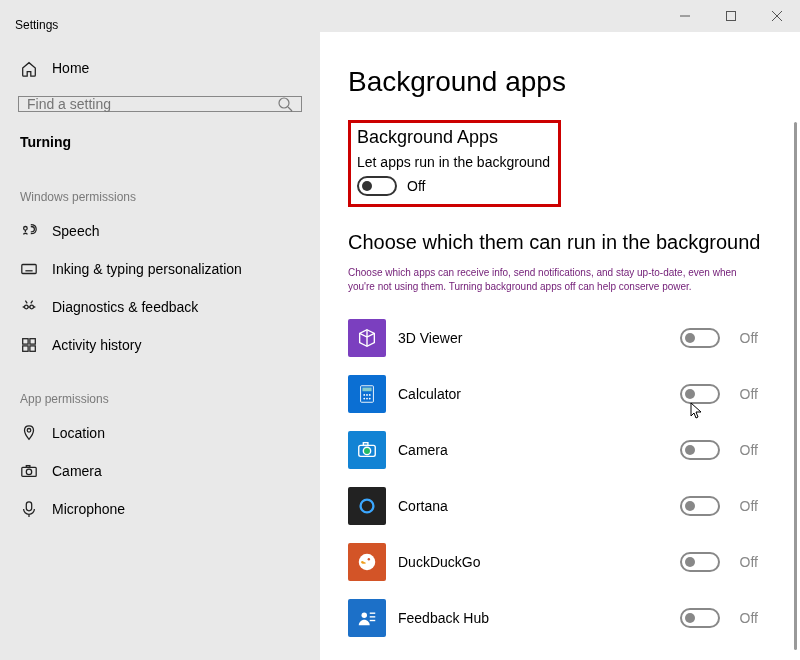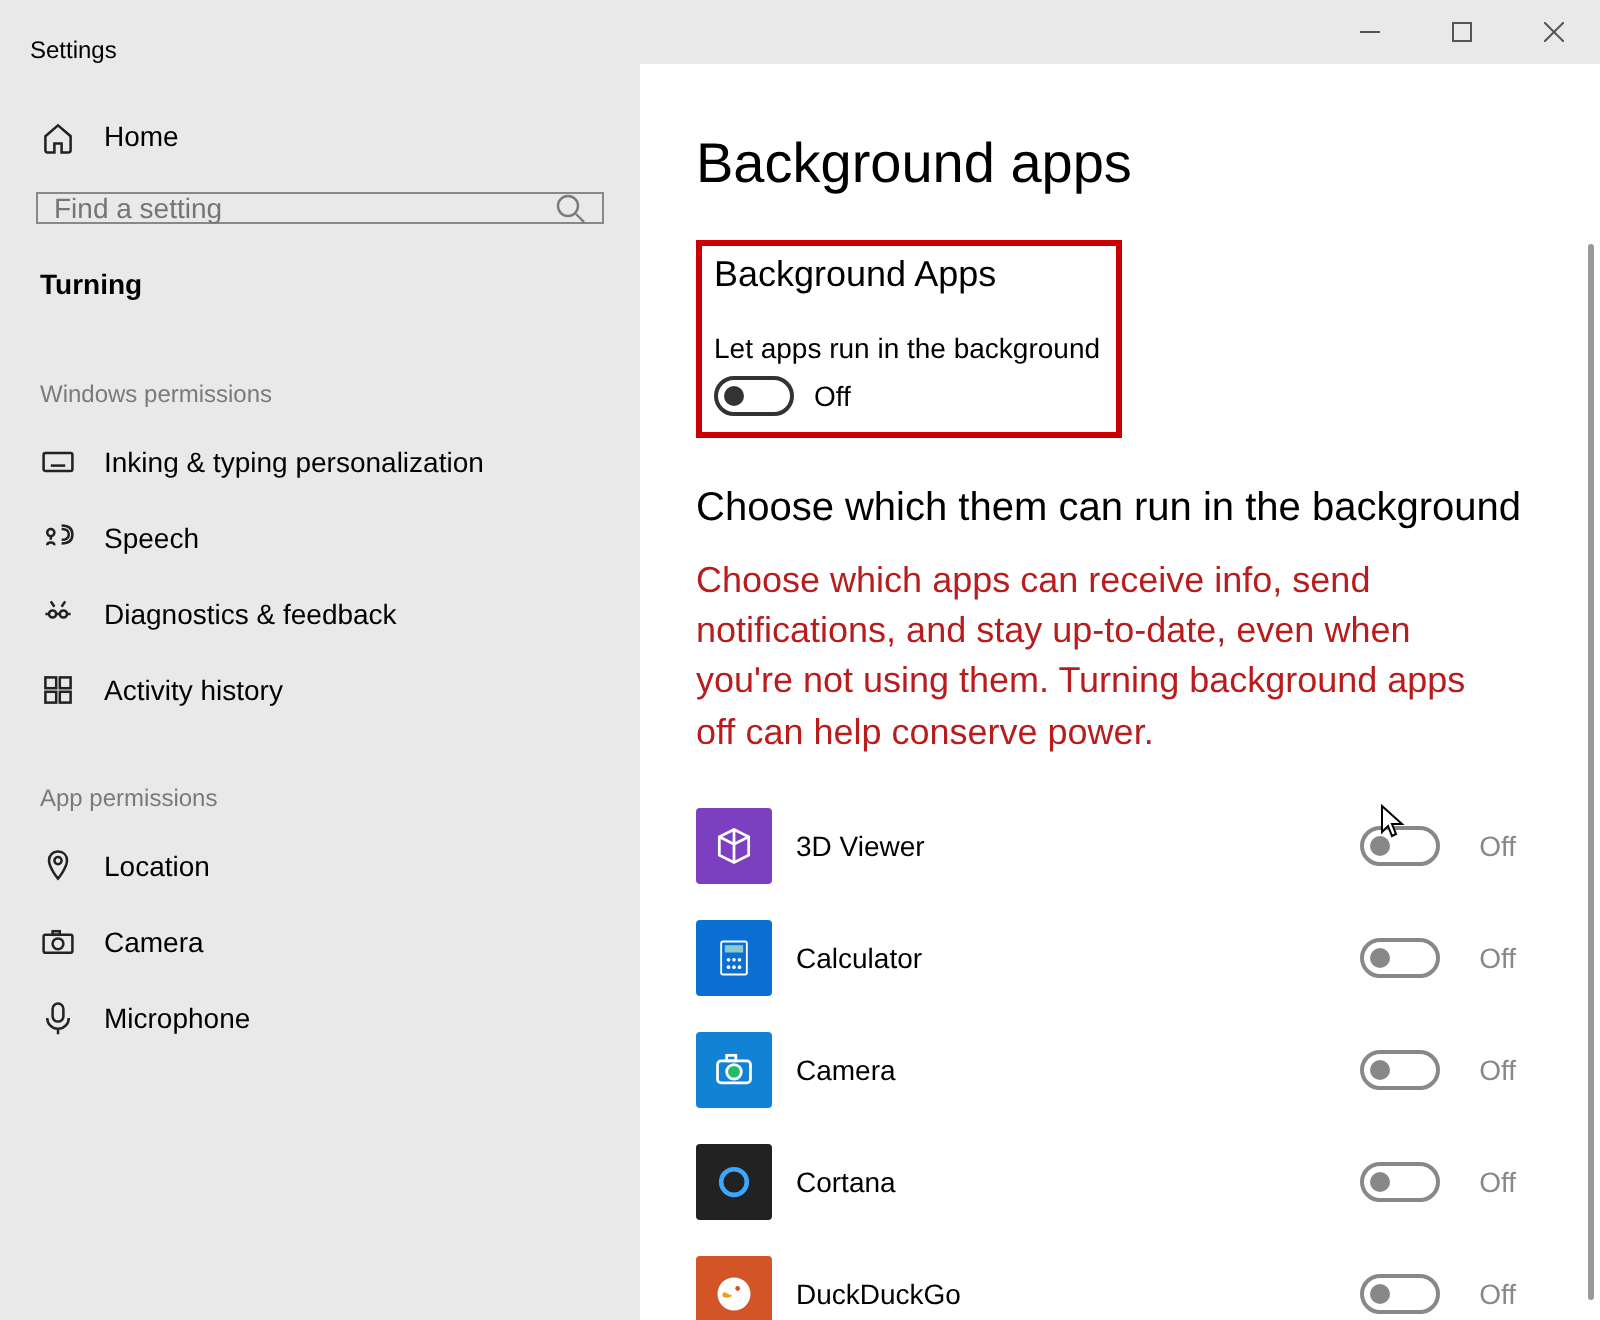--- a/index.html
+++ b/index.html
@@ -20,21 +20,21 @@
   .privacy { font-size: 14px; font-weight: 600; padding: 12px 20px; }
   .grouphdr { font-size: 12px; color: #7a7a7a; padding: 28px 20px 8px 20px; }
   .navitem { display: flex; align-items: center; padding: 10px 15px 10px 20px; font-size: 14px; }
   .navitem .ico { width: 18px; height: 18px; margin-right: 14px; display: flex; align-items: center; justify-content: center; }
   .navitem svg { stroke: #222; fill: none; stroke-width: 1.4; }
   .main { flex: 1; padding: 34px 24px 0 28px; position: relative; overflow: hidden; }
   .scrollbar { position: absolute; right: 3px; top: 90px; bottom: 10px; width: 3px; background: #999; border-radius: 2px; }
   h1 { font-size: 28px; font-weight: 400; margin-bottom: 22px; }
   h2 { font-size: 18px; font-weight: 400; margin-bottom: 6px; }
   h3 { font-size: 20px; font-weight: 400; margin: 22px 0 12px 0; }
-  .desc { font-size: 18px; color: #b91c1c; line-height: 1.4; margin-bottom: 16px; max-width: 390px; }
+  .desc { font-size: 10px; color: #701a75; line-height: 1.4; margin-bottom: 16px; max-width: 390px; }
   .redbox1 { border: 3px solid #c00; padding: 4px 8px 8px 6px; display: inline-block; margin-bottom: 2px; }
   .toggleRow { display: flex; align-items: center; margin-top: 6px; }
   .toggle { width: 40px; height: 20px; border: 2px solid #333; border-radius: 12px; position: relative; margin-right: 10px; background: #fff; }
   .toggle .knob { width: 10px; height: 10px; background: #333; border-radius: 50%; position: absolute; left: 3px; top: 3px; }
   .toggle.gray { border-color: #888; }
   .toggle.gray .knob { background: #888; }
   .tlabel { font-size: 14px; }
   .apps { max-width: 410px; }
   .appRow { display: flex; align-items: center; height: 56px; }
   .appIcon { width: 38px; height: 38px; border-radius: 2px; margin-right: 12px; display: flex; align-items: center; justify-content: center; color: #fff; }
@@ -94,43 +94,43 @@
               <line x1="11" y1="11" x2="15" y2="15"></line>
             </svg></span>
       </div>
       <div class="privacy">Turning</div>
 
       <div class="grouphdr">Windows permissions</div>
       <div id="nav1">
           <div class="navitem">
             <span class="ico">
               <svg viewBox="0 0 20 20">
+                <circle cx="6" cy="7" r="2"></circle>
+                <path d="M6 9v2M4 14c0-2 4-2 4 0"></path>
+                <path d="M12 5q4 0 4 3t-4 3"></path>
+                <path d="M12 3q6 0 6 5t-6 5"></path>
+              </svg>
+            </span>
+            <span>Speech</span>
+          </div>
+          <div class="navitem">
+            <span class="ico">
+              <svg viewBox="0 0 20 20">
                 <rect x="2" y="5" width="16" height="10" rx="1"></rect>
                 <line x1="5" y1="8" x2="5" y2="8"></line>
                 <line x1="8" y1="8" x2="8" y2="8"></line>
                 <line x1="11" y1="8" x2="11" y2="8"></line>
                 <line x1="6" y1="12" x2="14" y2="12"></line>
               </svg>
             </span>
             <span>Inking &amp; typing personalization</span>
           </div>
           <div class="navitem">
             <span class="ico">
               <svg viewBox="0 0 20 20">
-                <circle cx="6" cy="7" r="2"></circle>
-                <path d="M6 9v2M4 14c0-2 4-2 4 0"></path>
-                <path d="M12 5q4 0 4 3t-4 3"></path>
-                <path d="M12 3q6 0 6 5t-6 5"></path>
-              </svg>
-            </span>
-            <span>Speech</span>
-          </div>
-          <div class="navitem">
-            <span class="ico">
-              <svg viewBox="0 0 20 20">
                 <circle cx="7" cy="10" r="2"></circle>
                 <circle cx="13" cy="10" r="2"></circle>
                 <path d="M9 10h2M3 10h2M15 10h2"></path>
                 <path d="M6 3l2 3M14 3l-2 3"></path>
               </svg>
             </span>
             <span>Diagnostics &amp; feedback</span>
           </div>
           <div class="navitem">
             <span class="ico">
@@ -177,21 +177,21 @@
           </div>
         </div>
     </div>
 
     <div class="main">
       <div class="scrollbar"></div>
       <h1>Background apps</h1>
 
       <div class="redbox1">
         <h2>Background Apps</h2>
-        <div style="font-size:14px;margin-top:18px;">Let apps run in the background</div>
+        <div style="font-size:14px;margin-top:6px;">Let apps run in the background</div>
         <div class="toggleRow">
           <div class="toggle">
               <div class="knob"></div>
             </div>
           <span class="tlabel">Off</span>
         </div>
       </div>
 
       <h3>Choose which them can run in the background</h3>
       <p class="desc">Choose which apps can receive info, send notifications, and stay up-to-date, even when you're not using them. Turning background apps off can help conserve power.</p>

